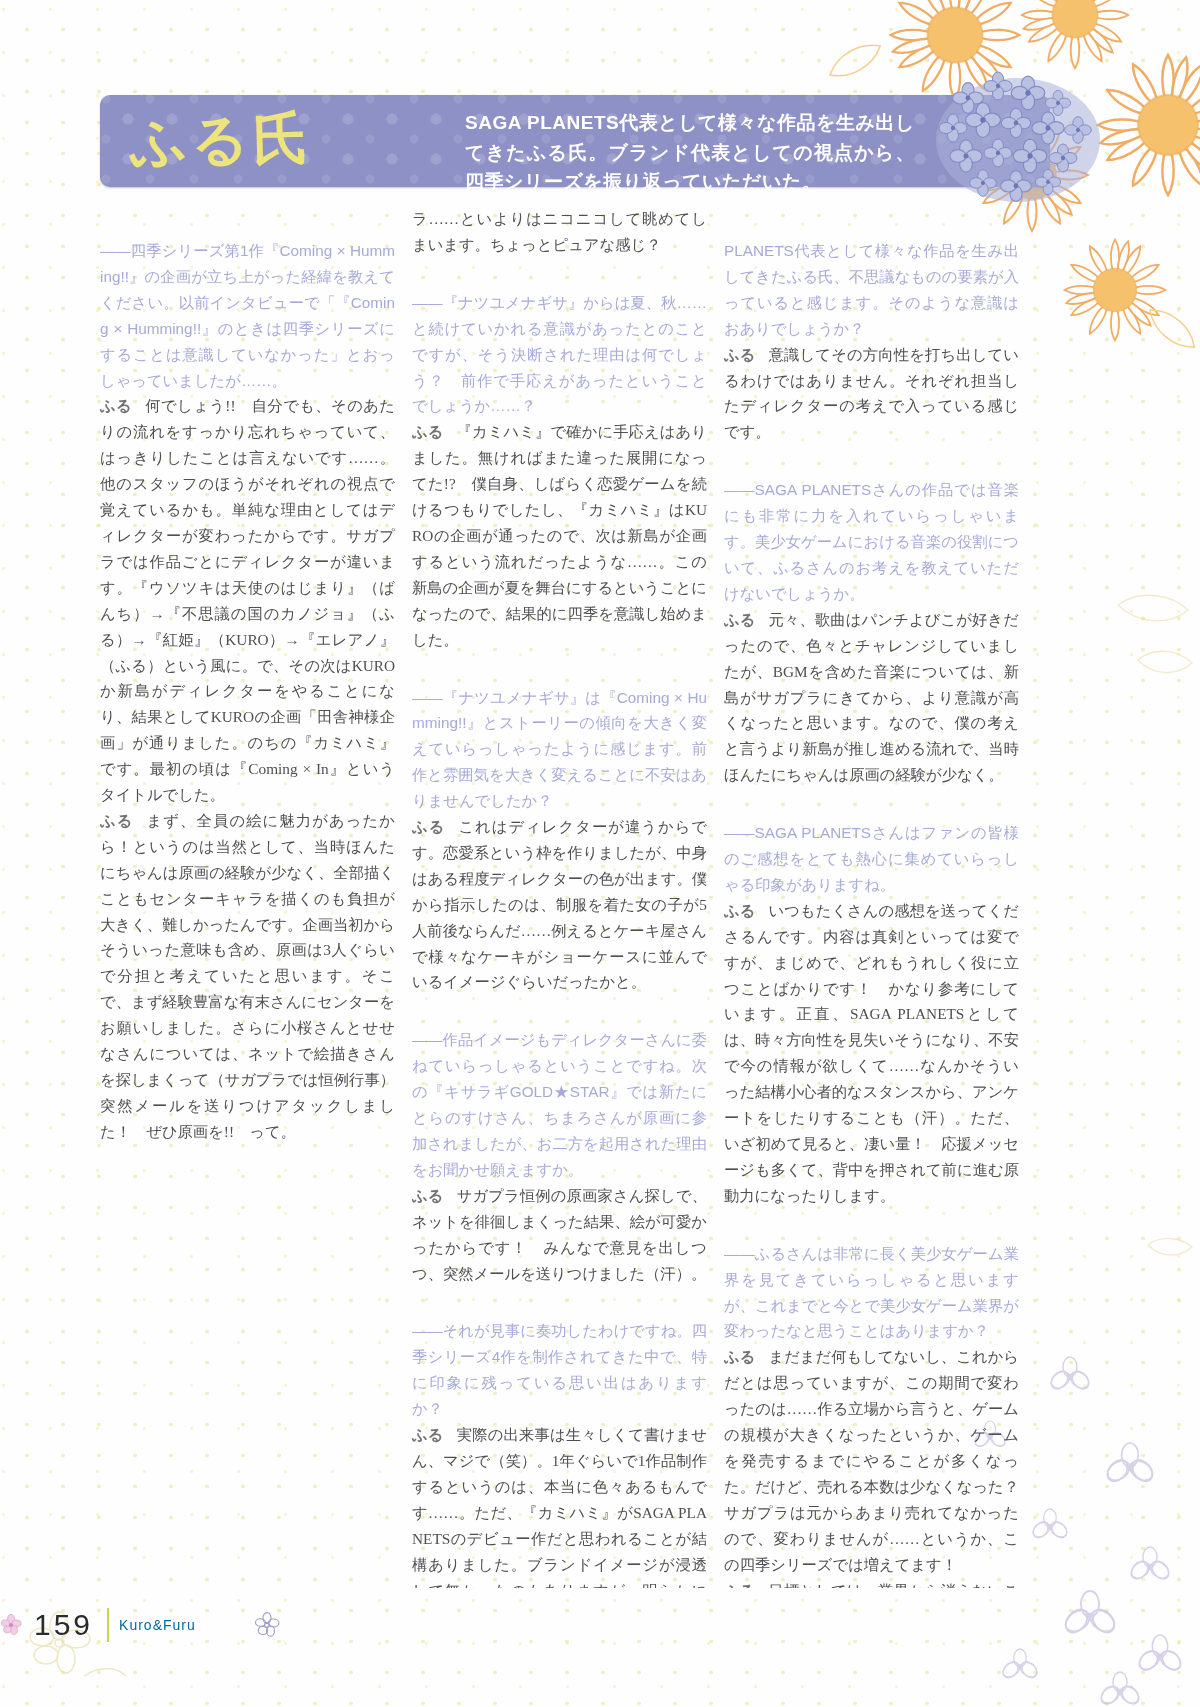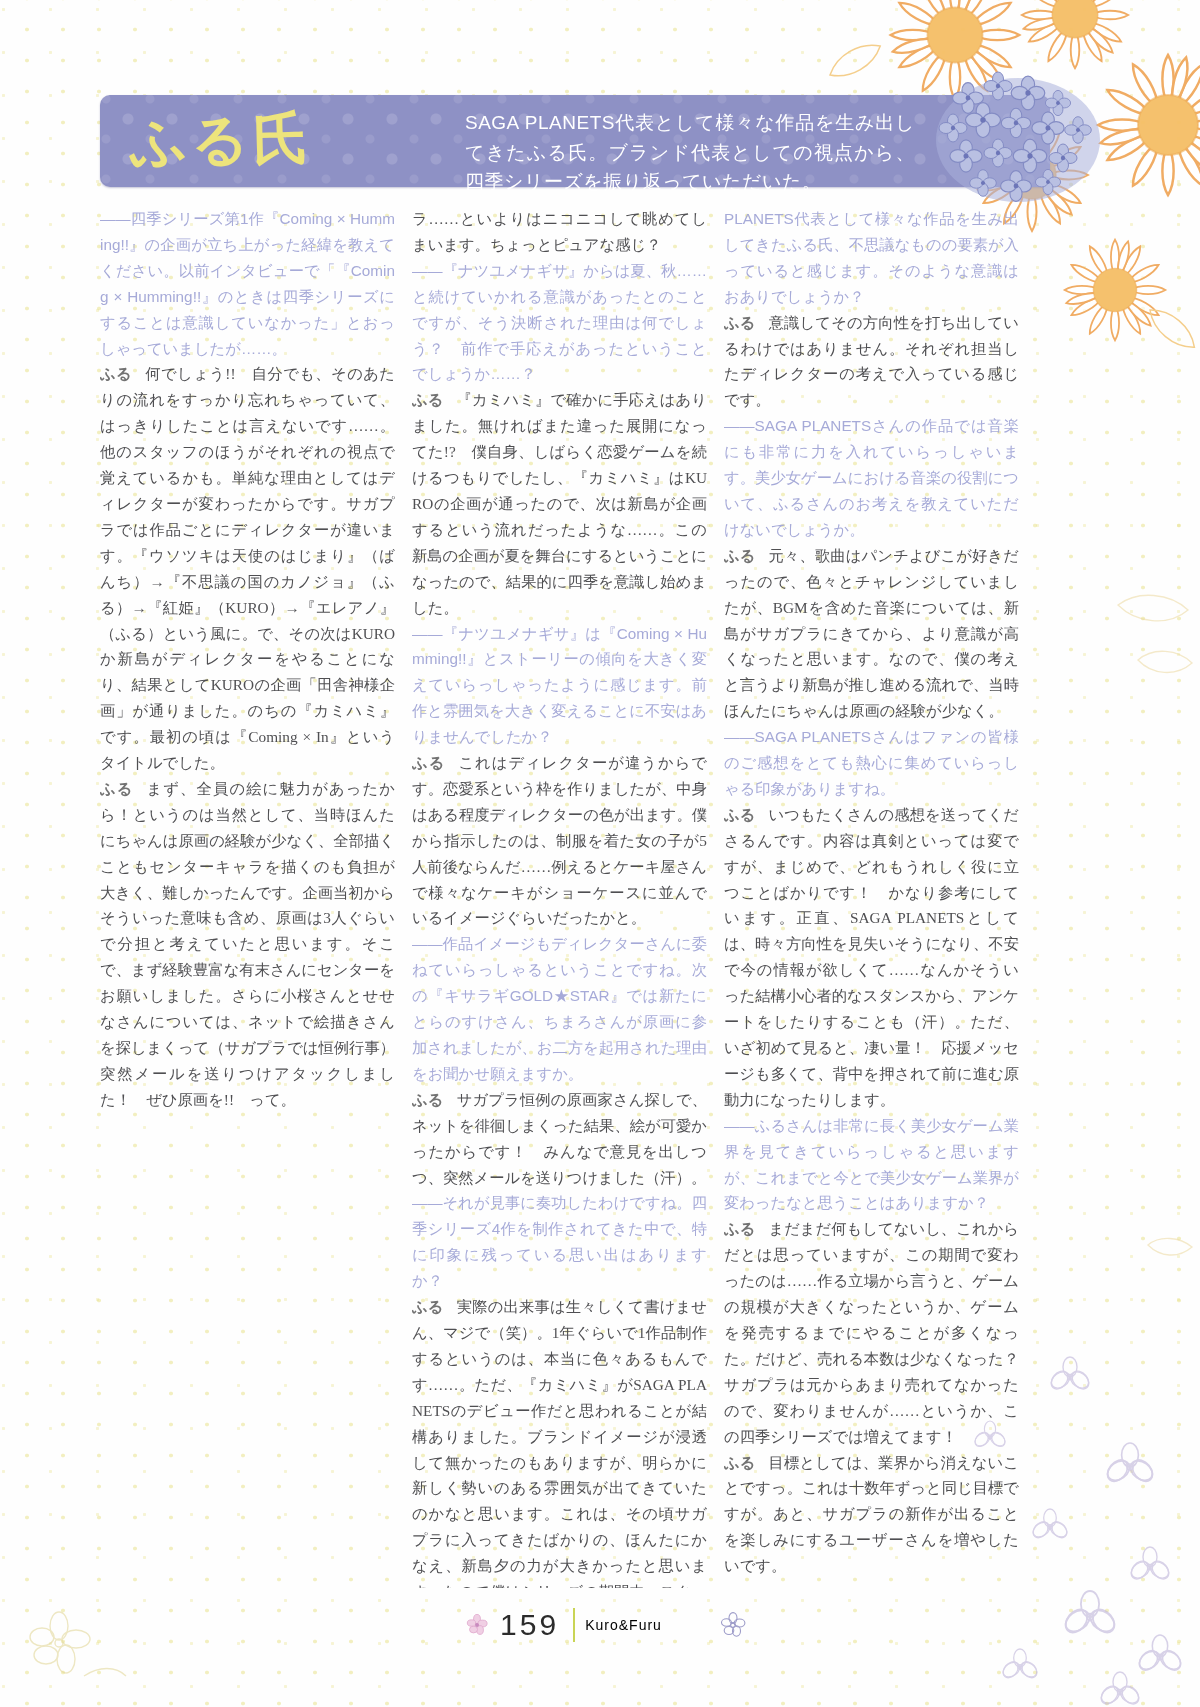--- a/index.html
+++ b/index.html
@@ -15,36 +15,36 @@
   .banner{position:absolute;left:100px;top:95px;width:950px;height:92px;z-index:2;
     background-color:#8e91c5;border-radius:10px;
     background-image:
       radial-gradient(circle, rgba(255,255,255,.15) 5px, transparent 6px),
       radial-gradient(circle, rgba(255,255,255,.10) 4px, transparent 5px);
     background-size:44px 40px,44px 40px;background-position:6px 4px,28px 24px;
     box-shadow:0 1px 2px rgba(90,90,140,.35);}
   .banner-title{position:absolute;left:30px;top:8px;font-size:56px;font-weight:bold;
     color:#ede47c;letter-spacing:4px;transform:rotate(-1.5deg);}
   .banner-intro{position:absolute;left:365px;top:13px;width:450px;font-size:19px;
-    line-height:29.5px;color:#ffffff;letter-spacing:.5px;text-align:justify;}
+    line-height:29.5px;color:#ffffff;letter-spacing:.5px;text-align:justify;font-weight:bold;}
   
   .columns{position:absolute;left:100px;top:206px;width:919px;height:1382px;z-index:1;
     display:flex;gap:17px;}
   .col{flex:1 1 0;overflow:hidden;}
   .col p{margin:0;font-size:15.3px;line-height:25.9px;text-align:justify;
     word-break:break-all;}
-  .col p.q{color:#a6aad8;}
+  .col p.q{color:#a6aad8;margin-top:32px;}
   .col p.a{color:#4f4f52;font-family:Liberation Serif, serif;}
   .speaker{font-weight:bold;color:#737373;margin-right:13px;}
   
   .footer{position:absolute;left:0;right:0;top:1608px;z-index:2;display:flex;
-    justify-content:center;align-items:center;padding-left:12px;}
+    align-items:center;}
   .footer .pagenum{font-size:30px;color:#2b2b2b;letter-spacing:3px;margin:0 14px 0 12px;}
   .footer .divider{width:2px;height:34px;background:#c9d455;margin-right:10px;}
-  .footer .caption{font-size:14px;color:#000000;letter-spacing:1px;}
+  .footer .caption{font-size:14px;color:#0369a1;letter-spacing:1px;}
   .footer .flower-right{margin-left:58px;}
   
   .deco{position:absolute;pointer-events:none;}
   .deco.sunflowers{right:0;top:-20px;z-index:1;}
   .deco.hydrangea{left:928px;top:68px;z-index:3;}
   .deco.bottom-right{right:0;bottom:0;z-index:0;opacity:.55;}
   .deco.bottom-left{left:4px;bottom:6px;z-index:0;opacity:.6;}
   .deco.right-leaves{left:1108px;top:585px;z-index:0;opacity:.55;}
 </style>
 </head>

